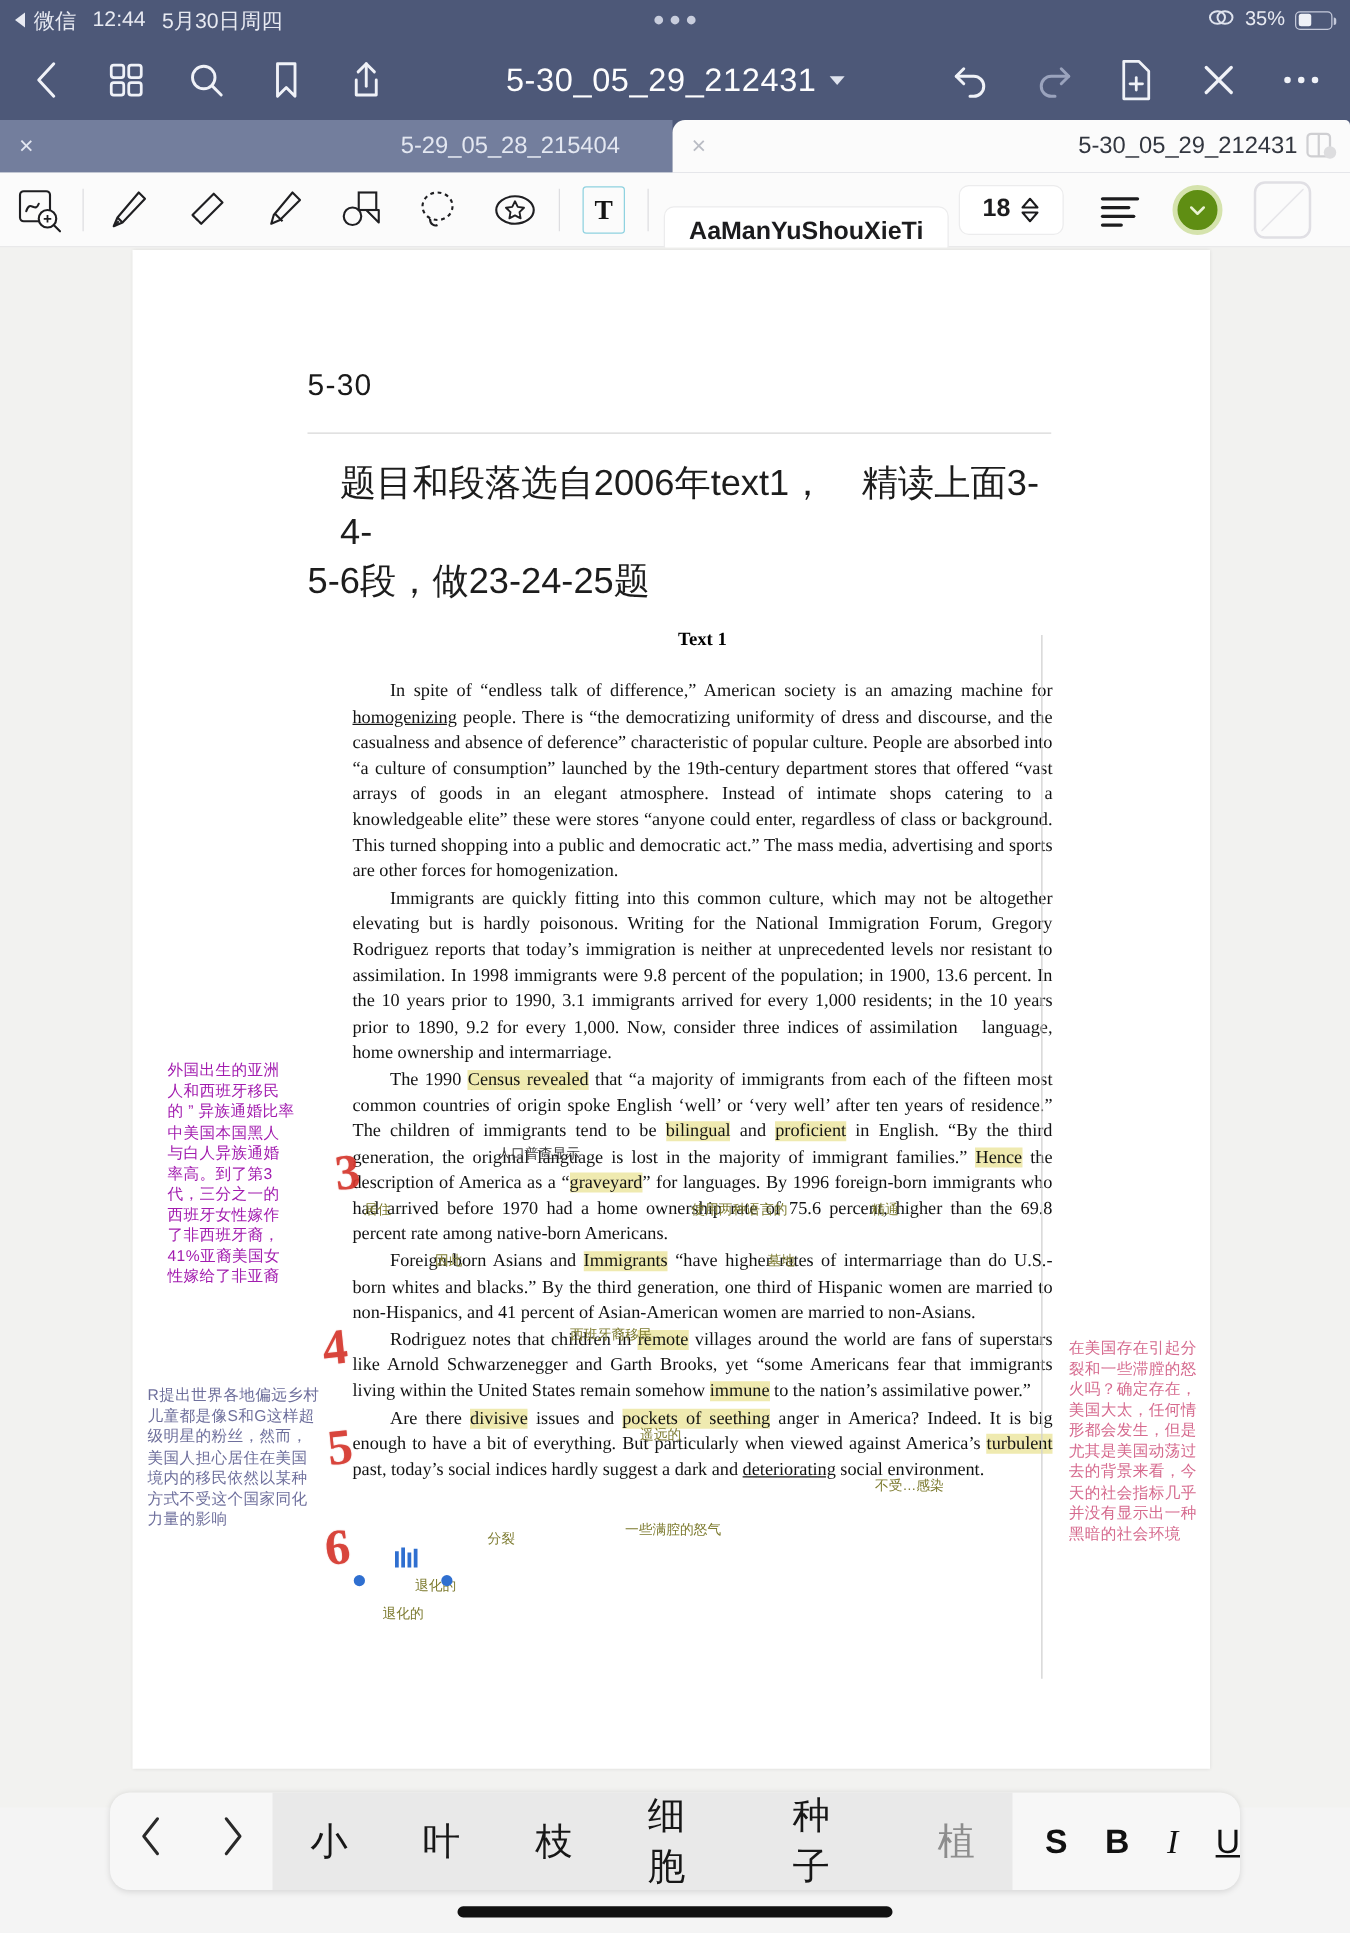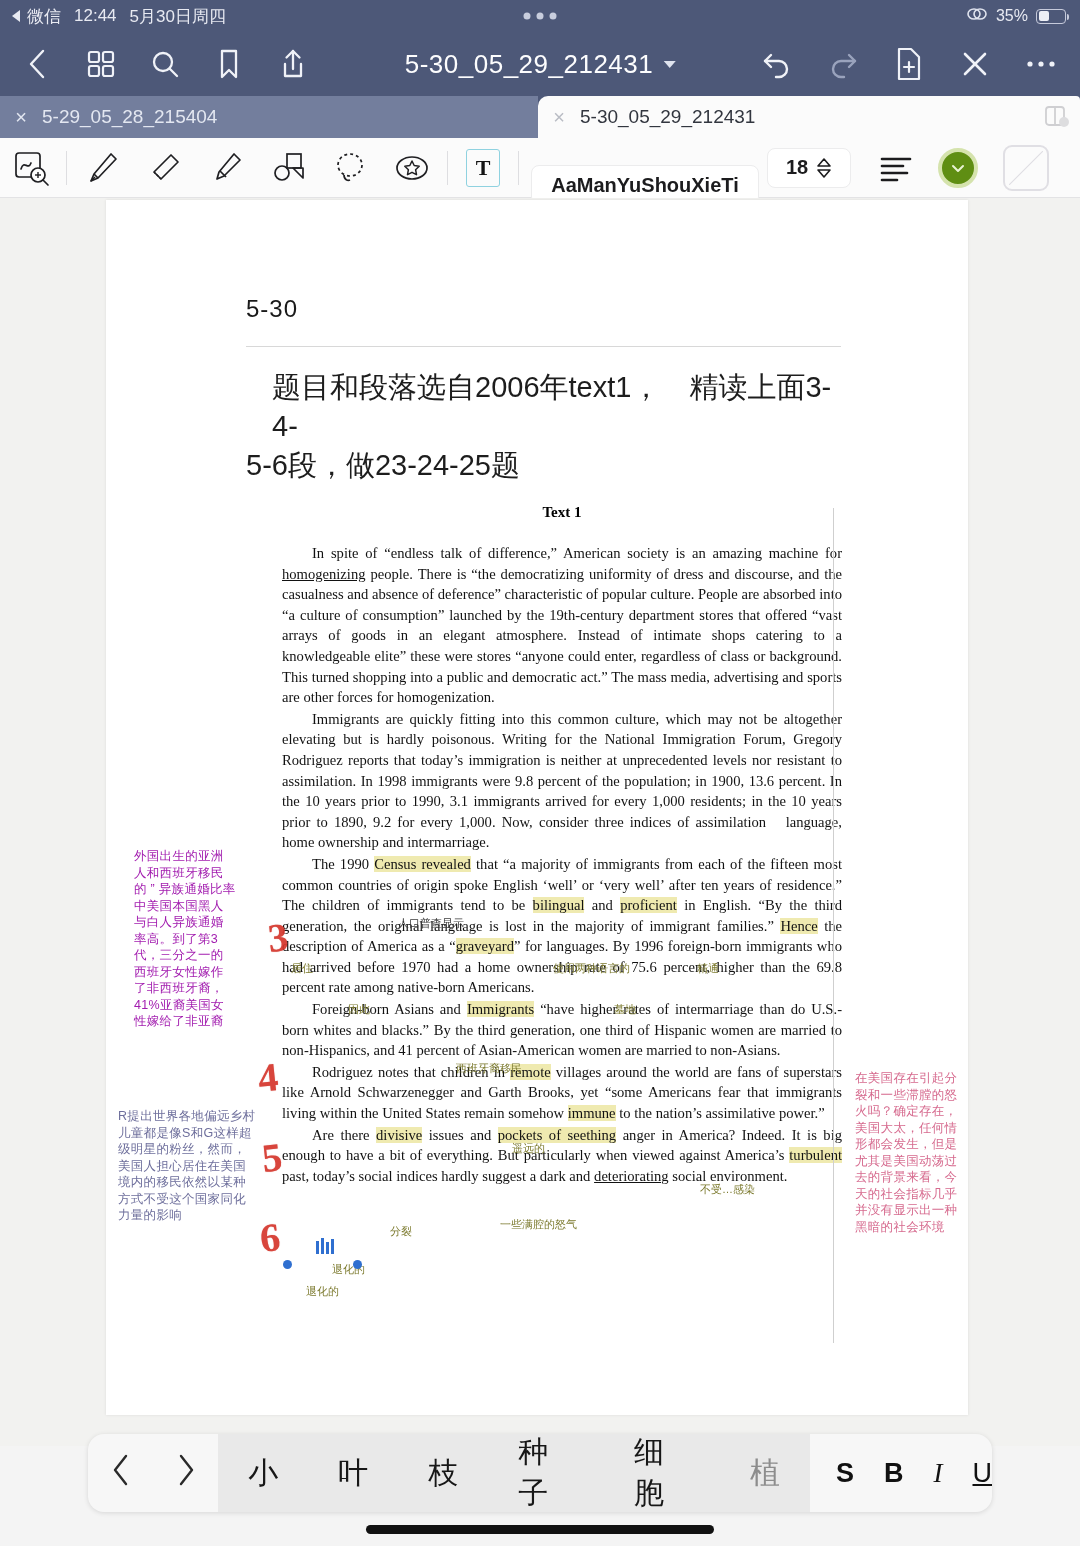--- a/index.html
+++ b/index.html
@@ -40,21 +40,21 @@
     position:absolute; left:50%; transform:translateX(-50%);
     display:flex; align-items:center; gap:10px;
     font-size:26px; letter-spacing:.5px; color:#fdfdfe;
   }
   .caret-dn { width:0;height:0;border-left:6px solid transparent;border-right:6px solid transparent;border-top:7px solid #dfe3ee;}
 
   
   .tabstrip { position:absolute; left:0; top:96px; width:1080px; height:42px; background:#4d5878; }
   .tab { position:absolute; top:0; height:42px; display:flex; align-items:center; }
   .tab .tab-close { font-size:20px; width:42px; text-align:center; }
-  .tab .tab-label { flex:1; text-align:left; font-size:19px; padding-right:42px; }
+  .tab .tab-label { flex:1; text-align:right; font-size:19px; padding-right:42px; }
   .tab.inactive { left:0; width:538px; background:#737e9d; color:#e3e7f1; border-radius:0; }
   .tab.active { left:538px; width:542px; background:#fbfbfb; color:#32363f; border-top-left-radius:10px; border-top-right-radius:4px; }
   .tab.active .tab-close { color:#b9bcc4; }
   .tab-split-ico { position:absolute; right:10px; top:8px; width:26px;height:26px; opacity:.45;}
 
   
   .toolbar {
     position:absolute; left:0; top:138px; width:1080px; height:60px;
     background:#fbfbfb; display:flex; align-items:center;
     border-bottom:1px solid #e3e3e5;
@@ -431,22 +431,22 @@
     </div>
     <div class="bb-arrow">
       <svg width="22" height="34" viewBox="0 0 22 34">
           <path d="M6 3 L17 17 L6 31" fill="none" stroke="#2a2a2a" stroke-width="2.4" stroke-linecap="round" stroke-linejoin="round"></path>
         </svg>
     </div>
     <div class="bb-cands" id="candidate-list">
         <div class="bb-cand">小</div>
         <div class="bb-cand">叶</div>
         <div class="bb-cand">枝</div>
+        <div class="bb-cand">细胞</div>
         <div class="bb-cand">种子</div>
-        <div class="bb-cand">细胞</div>
         <div class="bb-cand faded">植</div>
       </div>
     <div class="bb-style">
       <span class="sb">S</span>
       <span class="bd">B</span>
       <span class="it">I</span>
       <span class="ul">U</span>
     </div>
   </div>
 

